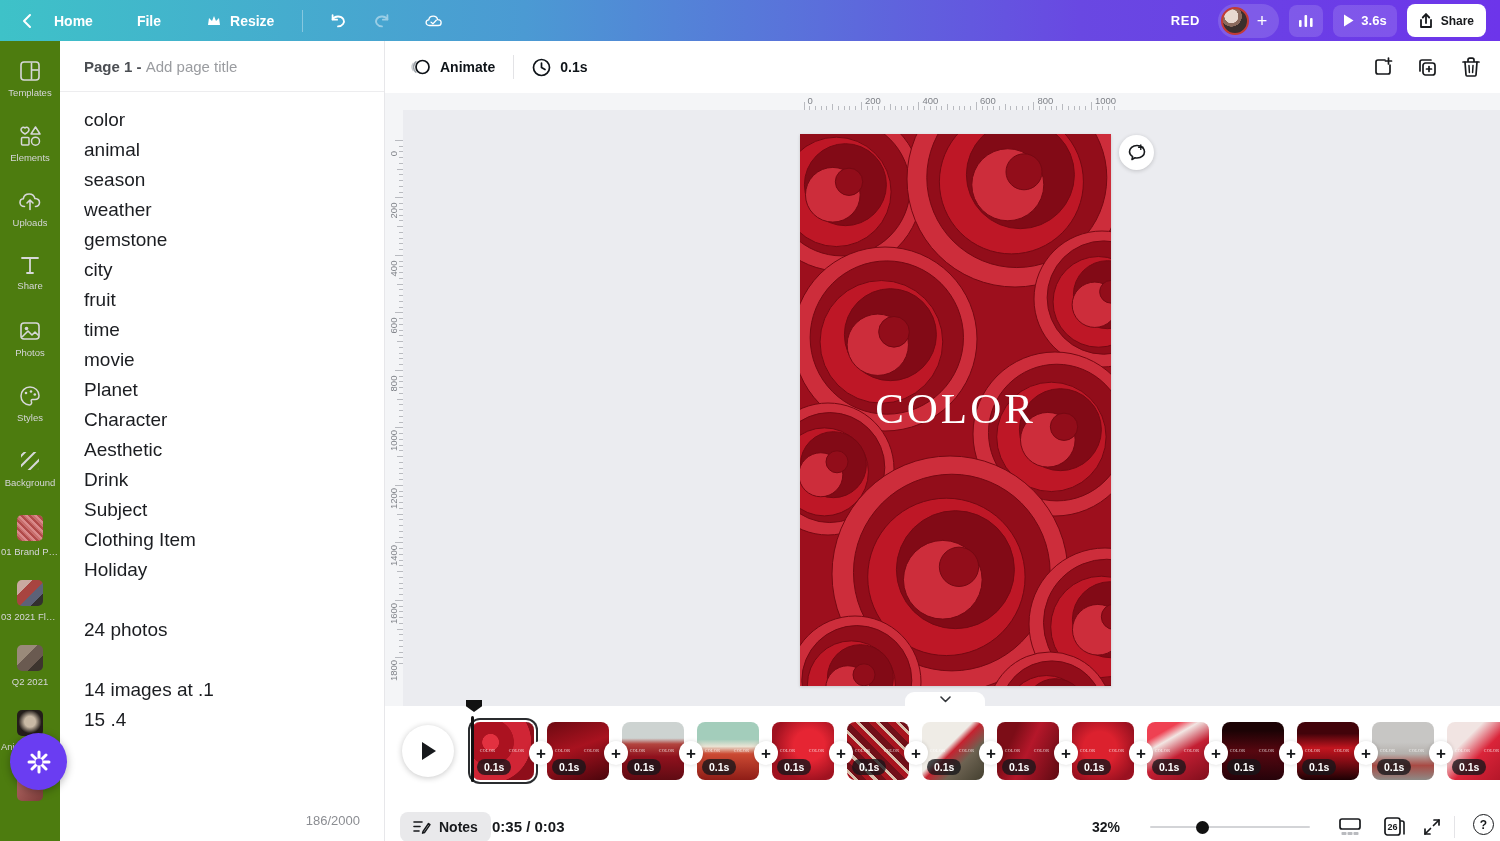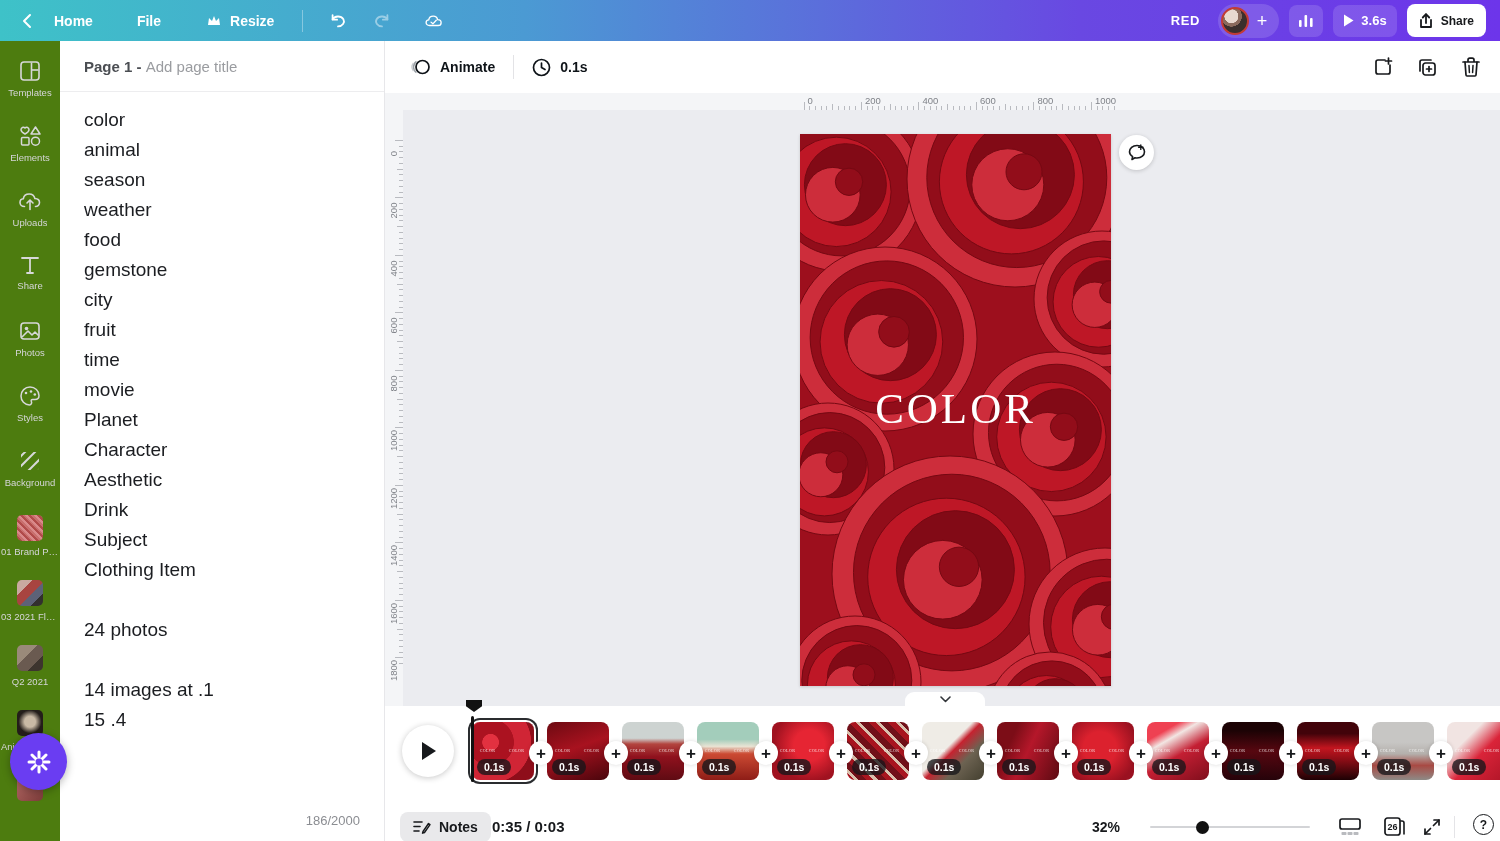--- a/index.html
+++ b/index.html
@@ -289,32 +289,32 @@
   <div class="notes-panel">
     <div class="notes-header">
       <span class="nh-prefix">Page 1 - </span>
       <span class="nh-placeholder">Add page title</span>
     </div>
     <div class="notes-body" id="note-lines">
         <div class="note-line">color</div>
         <div class="note-line">animal</div>
         <div class="note-line">season</div>
         <div class="note-line">weather</div>
-        <div class="note-line">food</div>
         <div class="note-line">gemstone</div>
         <div class="note-line">city</div>
         <div class="note-line">fruit</div>
         <div class="note-line">time</div>
         <div class="note-line">movie</div>
         <div class="note-line">Planet</div>
         <div class="note-line">Character</div>
         <div class="note-line">Aesthetic</div>
         <div class="note-line">Drink</div>
         <div class="note-line">Subject</div>
         <div class="note-line">Clothing Item</div>
+        <div class="note-line">Holiday</div>
         <div class="note-line">&nbsp;</div>
         <div class="note-line">24 photos</div>
         <div class="note-line">&nbsp;</div>
         <div class="note-line">14 images at .1</div>
         <div class="note-line">15 .4</div>
       </div>
     <div class="char-count">186/2000</div>
   </div>
 
   <div class="design-toolbar">

